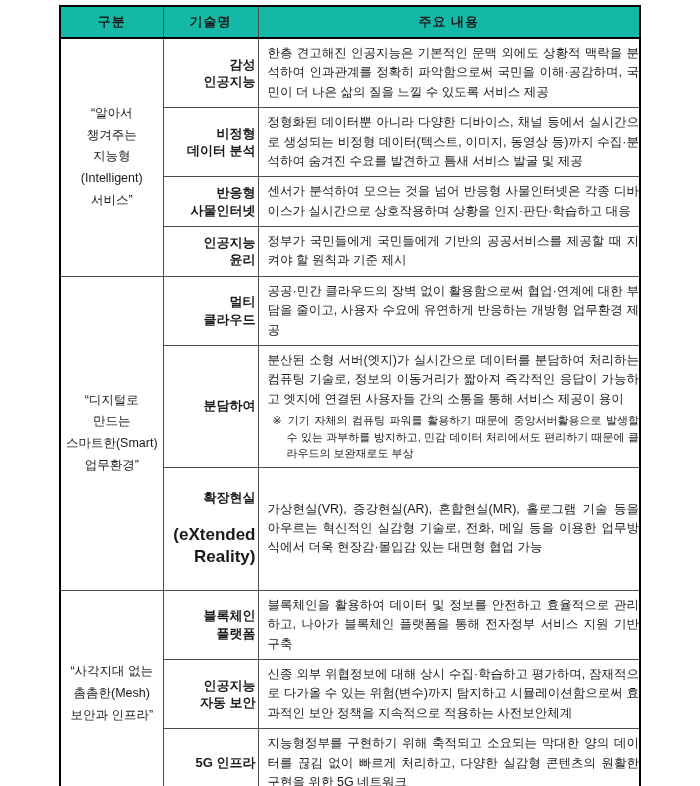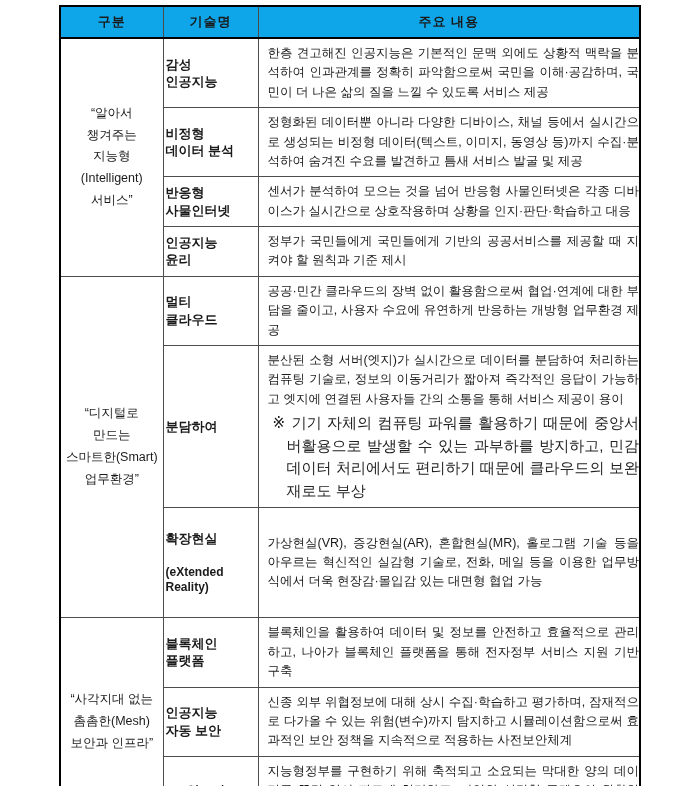--- a/index.html
+++ b/index.html
@@ -16,60 +16,60 @@
     margin: 5px auto 0 auto;
     border: 2px solid #000000;
     table-layout: fixed;
   }
   .doc-table td, .doc-table th {
     border: 1px solid #4d4d4d;
     vertical-align: middle;
     padding: 4px 6px;
   }
   .doc-table th {
-    background: #0ea5e9;
+    background: #14b8a6;
     font-size: 13px;
     font-weight: bold;
     text-align: center;
     padding: 6px 4px;
     border-bottom: 2px solid #000000;
     letter-spacing: 1px;
   }
   col.c-group { width: 103px; }
   col.c-tech  { width: 95px;  }
   col.c-desc  { width: auto;  }
   td.group {
     text-align: center;
     font-size: 12.5px;
     line-height: 1.75;
     white-space: pre-line;
     padding: 8px 2px;
   }
   td.tech {
-    text-align: left;
+    text-align: right;
     font-weight: bold;
     font-size: 13px;
     line-height: 1.35;
     white-space: pre-line;
     padding: 4px 2px;
   }
   .tech-sub {
-    font-size: 12px;
+    font-size: 17px;
     line-height: 1.3;
     white-space: pre-line;
   }
   .tech-sub:empty { display: none; }
   td.content {
     font-size: 12.5px;
     line-height: 1.55;
     text-align: justify;
     padding: 5px 0 5px 9px;
   }
   .note {
-    font-size: 15px;
+    font-size: 11px;
     line-height: 1.5;
     margin-top: 3px;
     margin-left: 5px;
     padding-left: 14px;
     text-indent: -14px;
     text-align: justify;
     color: #222222;
   }
   .note:empty { display: none; }
 </style>

